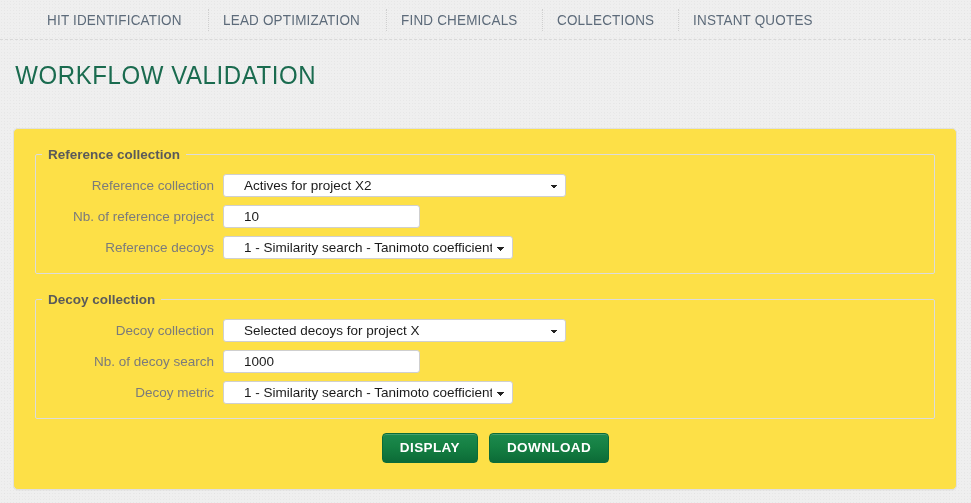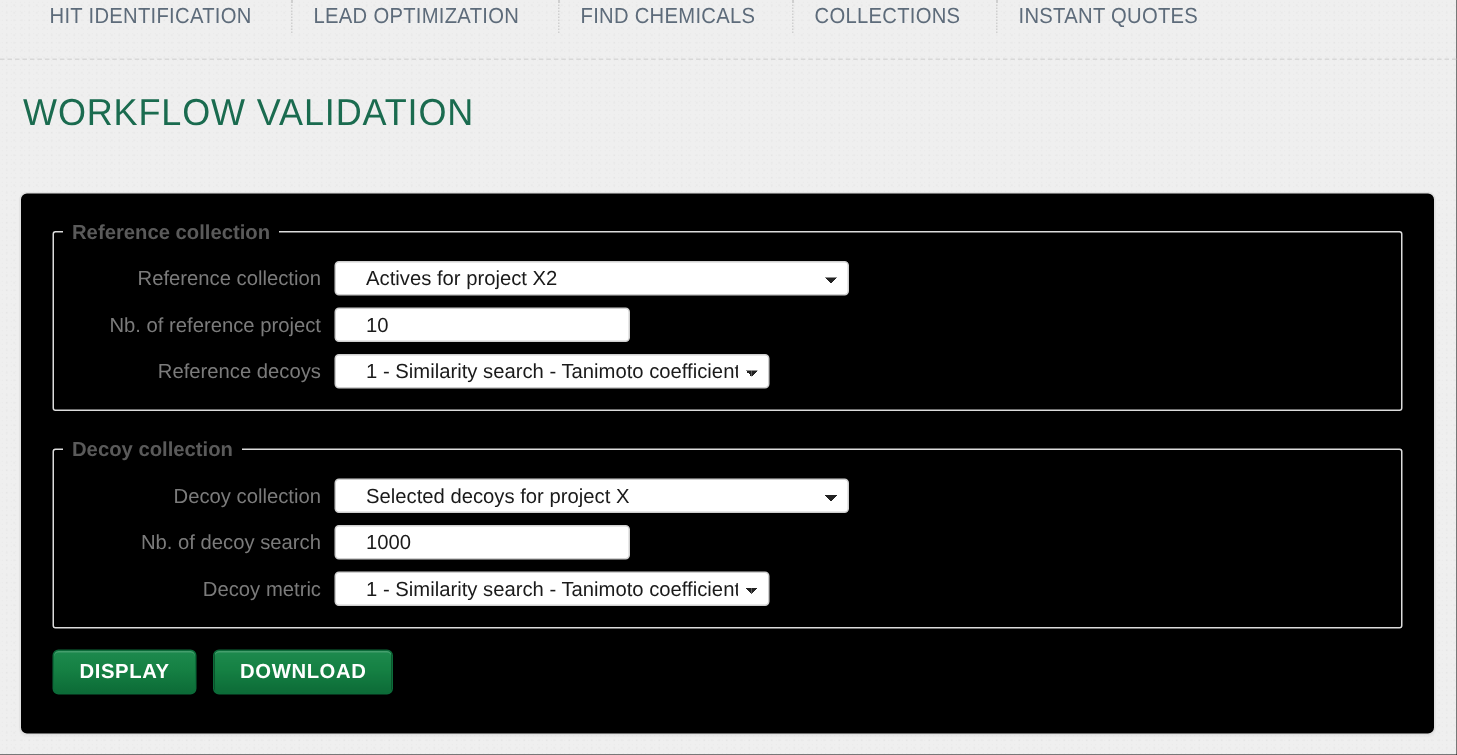--- a/index.html
+++ b/index.html
@@ -17,21 +17,22 @@
     background-size: 3px 3px, 5px 5px;
     background-position: 0 0, 2px 1px;
     font-family: "Liberation Sans", sans-serif;
     -webkit-font-smoothing: antialiased;
   }
 
   
   .topnav {
     height: 40px;
     display: flex;
-    padding-left: 20px;
+    align-items: center;
+    padding-left: 34px;
     box-sizing: border-box;
     border-bottom: 1px dashed #d8d8d8;
   }
   .nav-item {
     font-family: "Liberation Sans Narrow", "Liberation Sans", sans-serif;
     font-size: 14.5px;
     letter-spacing: 0.2px;
     color: #5d6b7a;
     padding: 0 14px;
     line-height: 22px;
@@ -61,21 +62,21 @@
   }
 
   
   .panel {
     position: absolute;
     left: 13px;
     top: 128px;
     width: 944px;
     height: 362px;
     box-sizing: border-box;
-    background: #000000;
+    background: #fde047;
     border: 1px solid #e0e0e0;
     border-radius: 5px;
     box-shadow: 0 1px 1px rgba(0,0,0,0.03);
   }
 
   .form-wrap {
     padding: 18px 21px 0 21px;
   }
 
   
@@ -138,20 +139,21 @@
   select.wide   { width: 343px; }
   select.metric { width: 290px; }
   input.num     { width: 197px; }
 
   
   .btn-row {
     display: flex;
     gap: 11px;
     padding: 0 0 0 21px;
     margin-top: -4px;
+    justify-content: center;
   }
   .btn {
     font-family: "Liberation Sans", sans-serif;
     font-size: 13.5px;
     font-weight: bold;
     letter-spacing: 0.4px;
     color: #ffffff;
     border: 1px solid #0c6b39;
     border-radius: 4px;
     padding: 0 17px;

